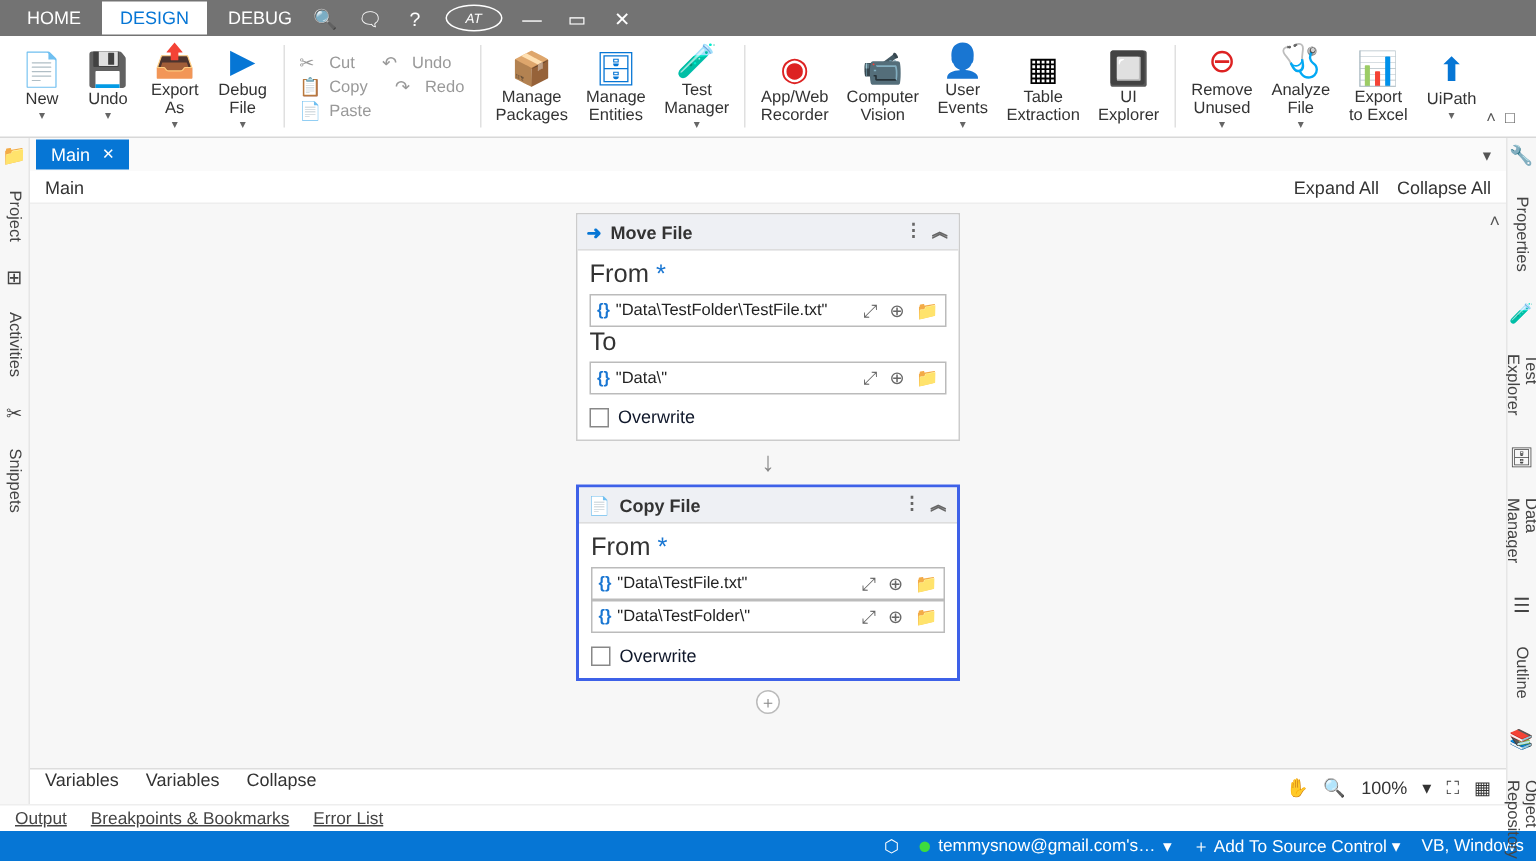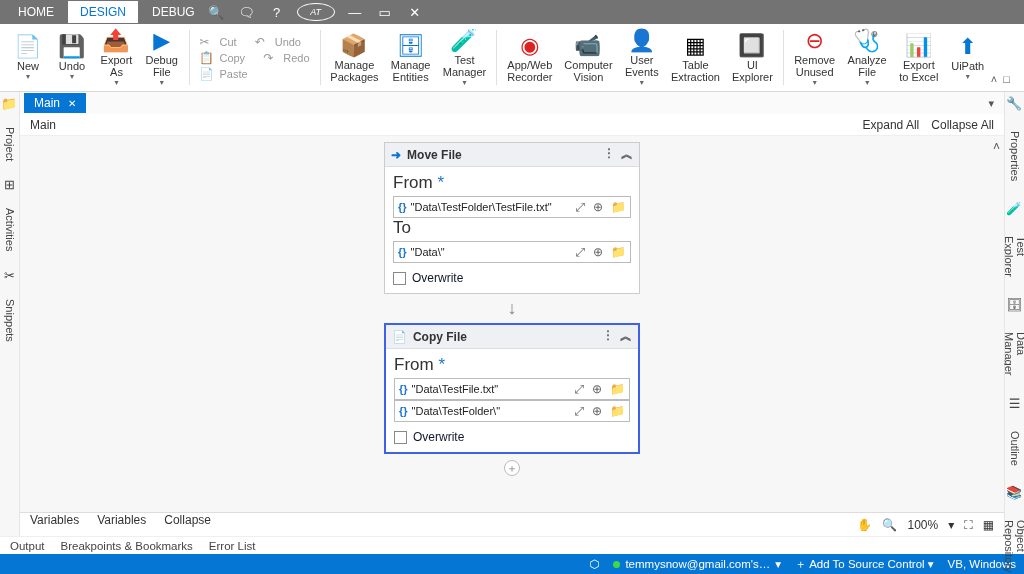--- a/index.html
+++ b/index.html
@@ -55,21 +55,21 @@
 .chk-row { display:flex; align-items:center; gap:6px; margin-top:8px; font-size:12px; color:#0f172a;}
 .chkbox { width:13px; height:13px; border:1px solid #888; }
 
 .arrow-down { color:#888; font-size:18px; margin:4px 0;}
 .add-btn { width:16px;height:16px; border:1px solid #bbb; border-radius:50%; color:#888; display:flex; align-items:center; justify-content:center; font-size:11px; margin-top:6px; cursor:pointer; background:#fff;}
 
 .canvas-lower { height: 84px; }
 .bottom-panel-row { height:24px; border-top:1px solid #ddd; display:flex; padding:0 10px; font-size:12px; color:#333; gap:18px; background:#fff;}
 .bottom-panel-row .rcontrols { margin-left:auto; display:flex; align-items:center; gap:10px;}
 
-.panel-tabs-row { height:18px; background:#fff; border-top:1px solid #eee; display:flex; align-items:center; padding:0 10px; gap:16px; font-size:11.5px; color:#444;}
+.panel-tabs-row { height:18px; background:#fff; border-top:1px solid #eee; display:flex; align-items:center; padding:0 10px; gap:16px; font-size:11.5px; color:#444;text-decoration:underline;}
 
 .status-bar { height:20px; background:#0676d5; color:#fff; display:flex; align-items:center; padding:0 8px; font-size:11.5px;}
 .status-bar .sright { margin-left:auto; display:flex; align-items:center; gap:14px;}
 .status-dot { width:7px; height:7px; border-radius:50%; background:#3ddc3d;}
 .chevcollapse { position:absolute; top:4px; right:4px; color:#555; font-size:12px;}
 </style>
 </head>
 <body>
 
 <div class="title-bar">

